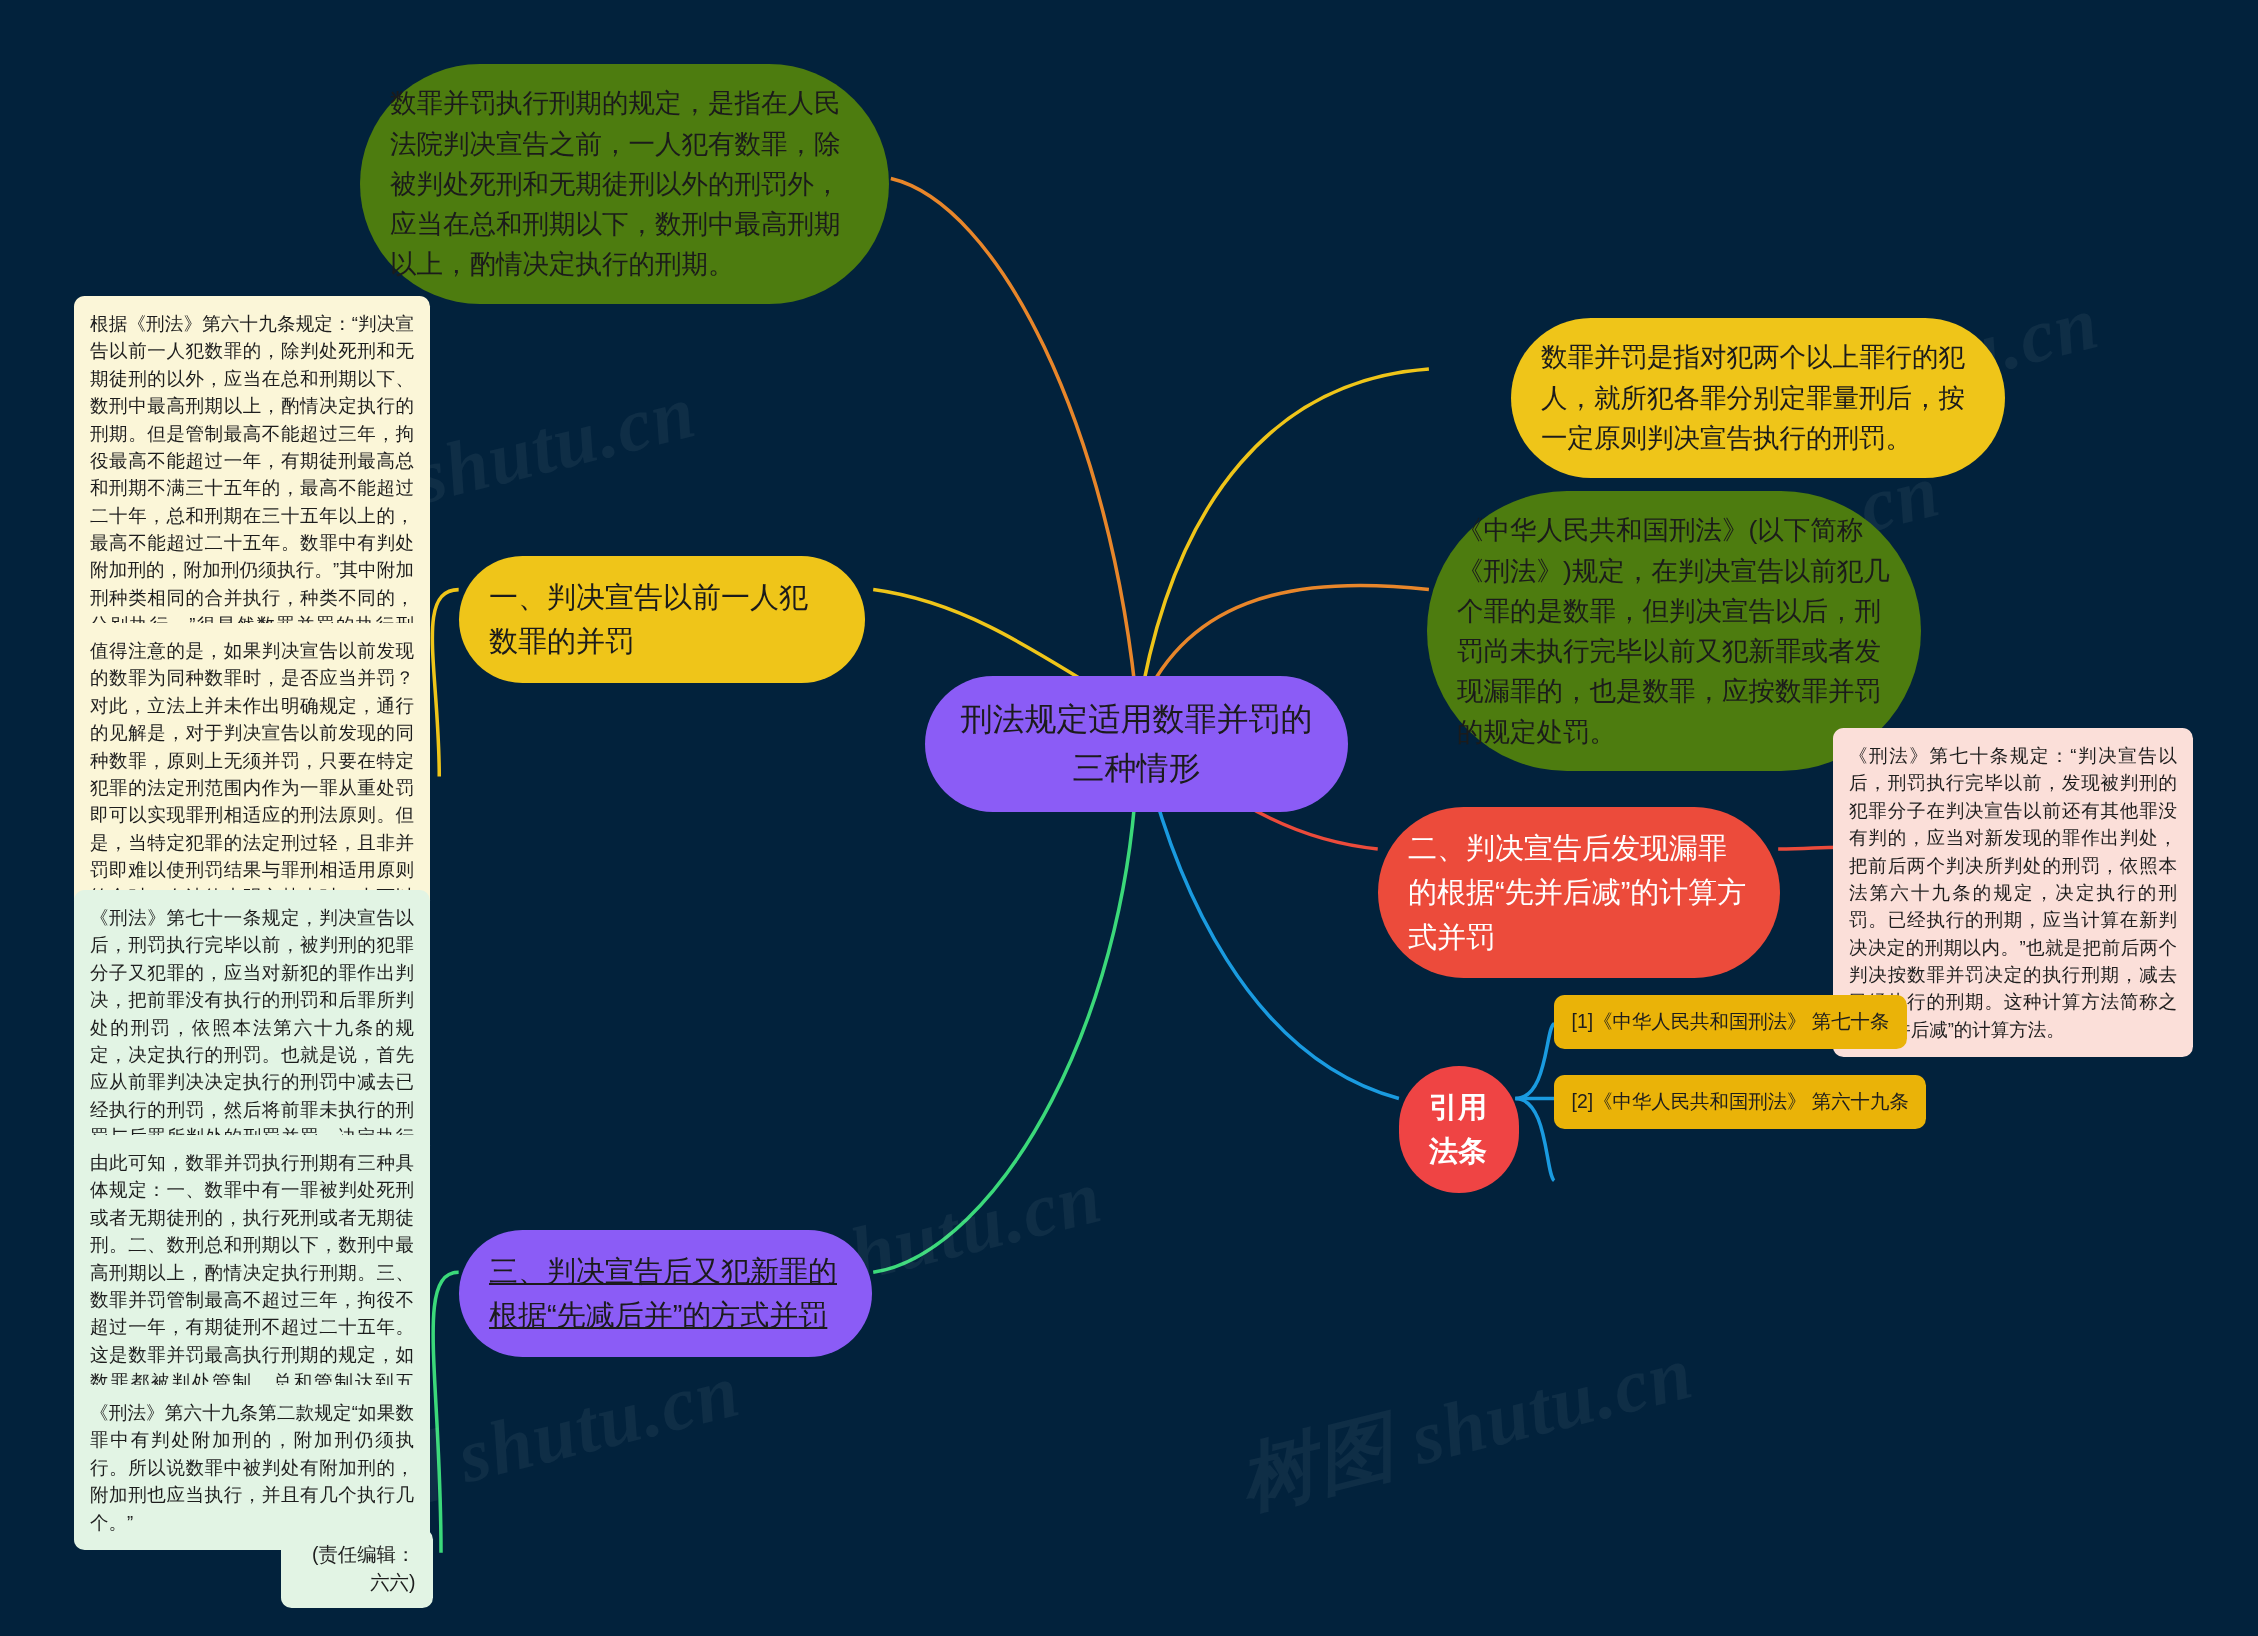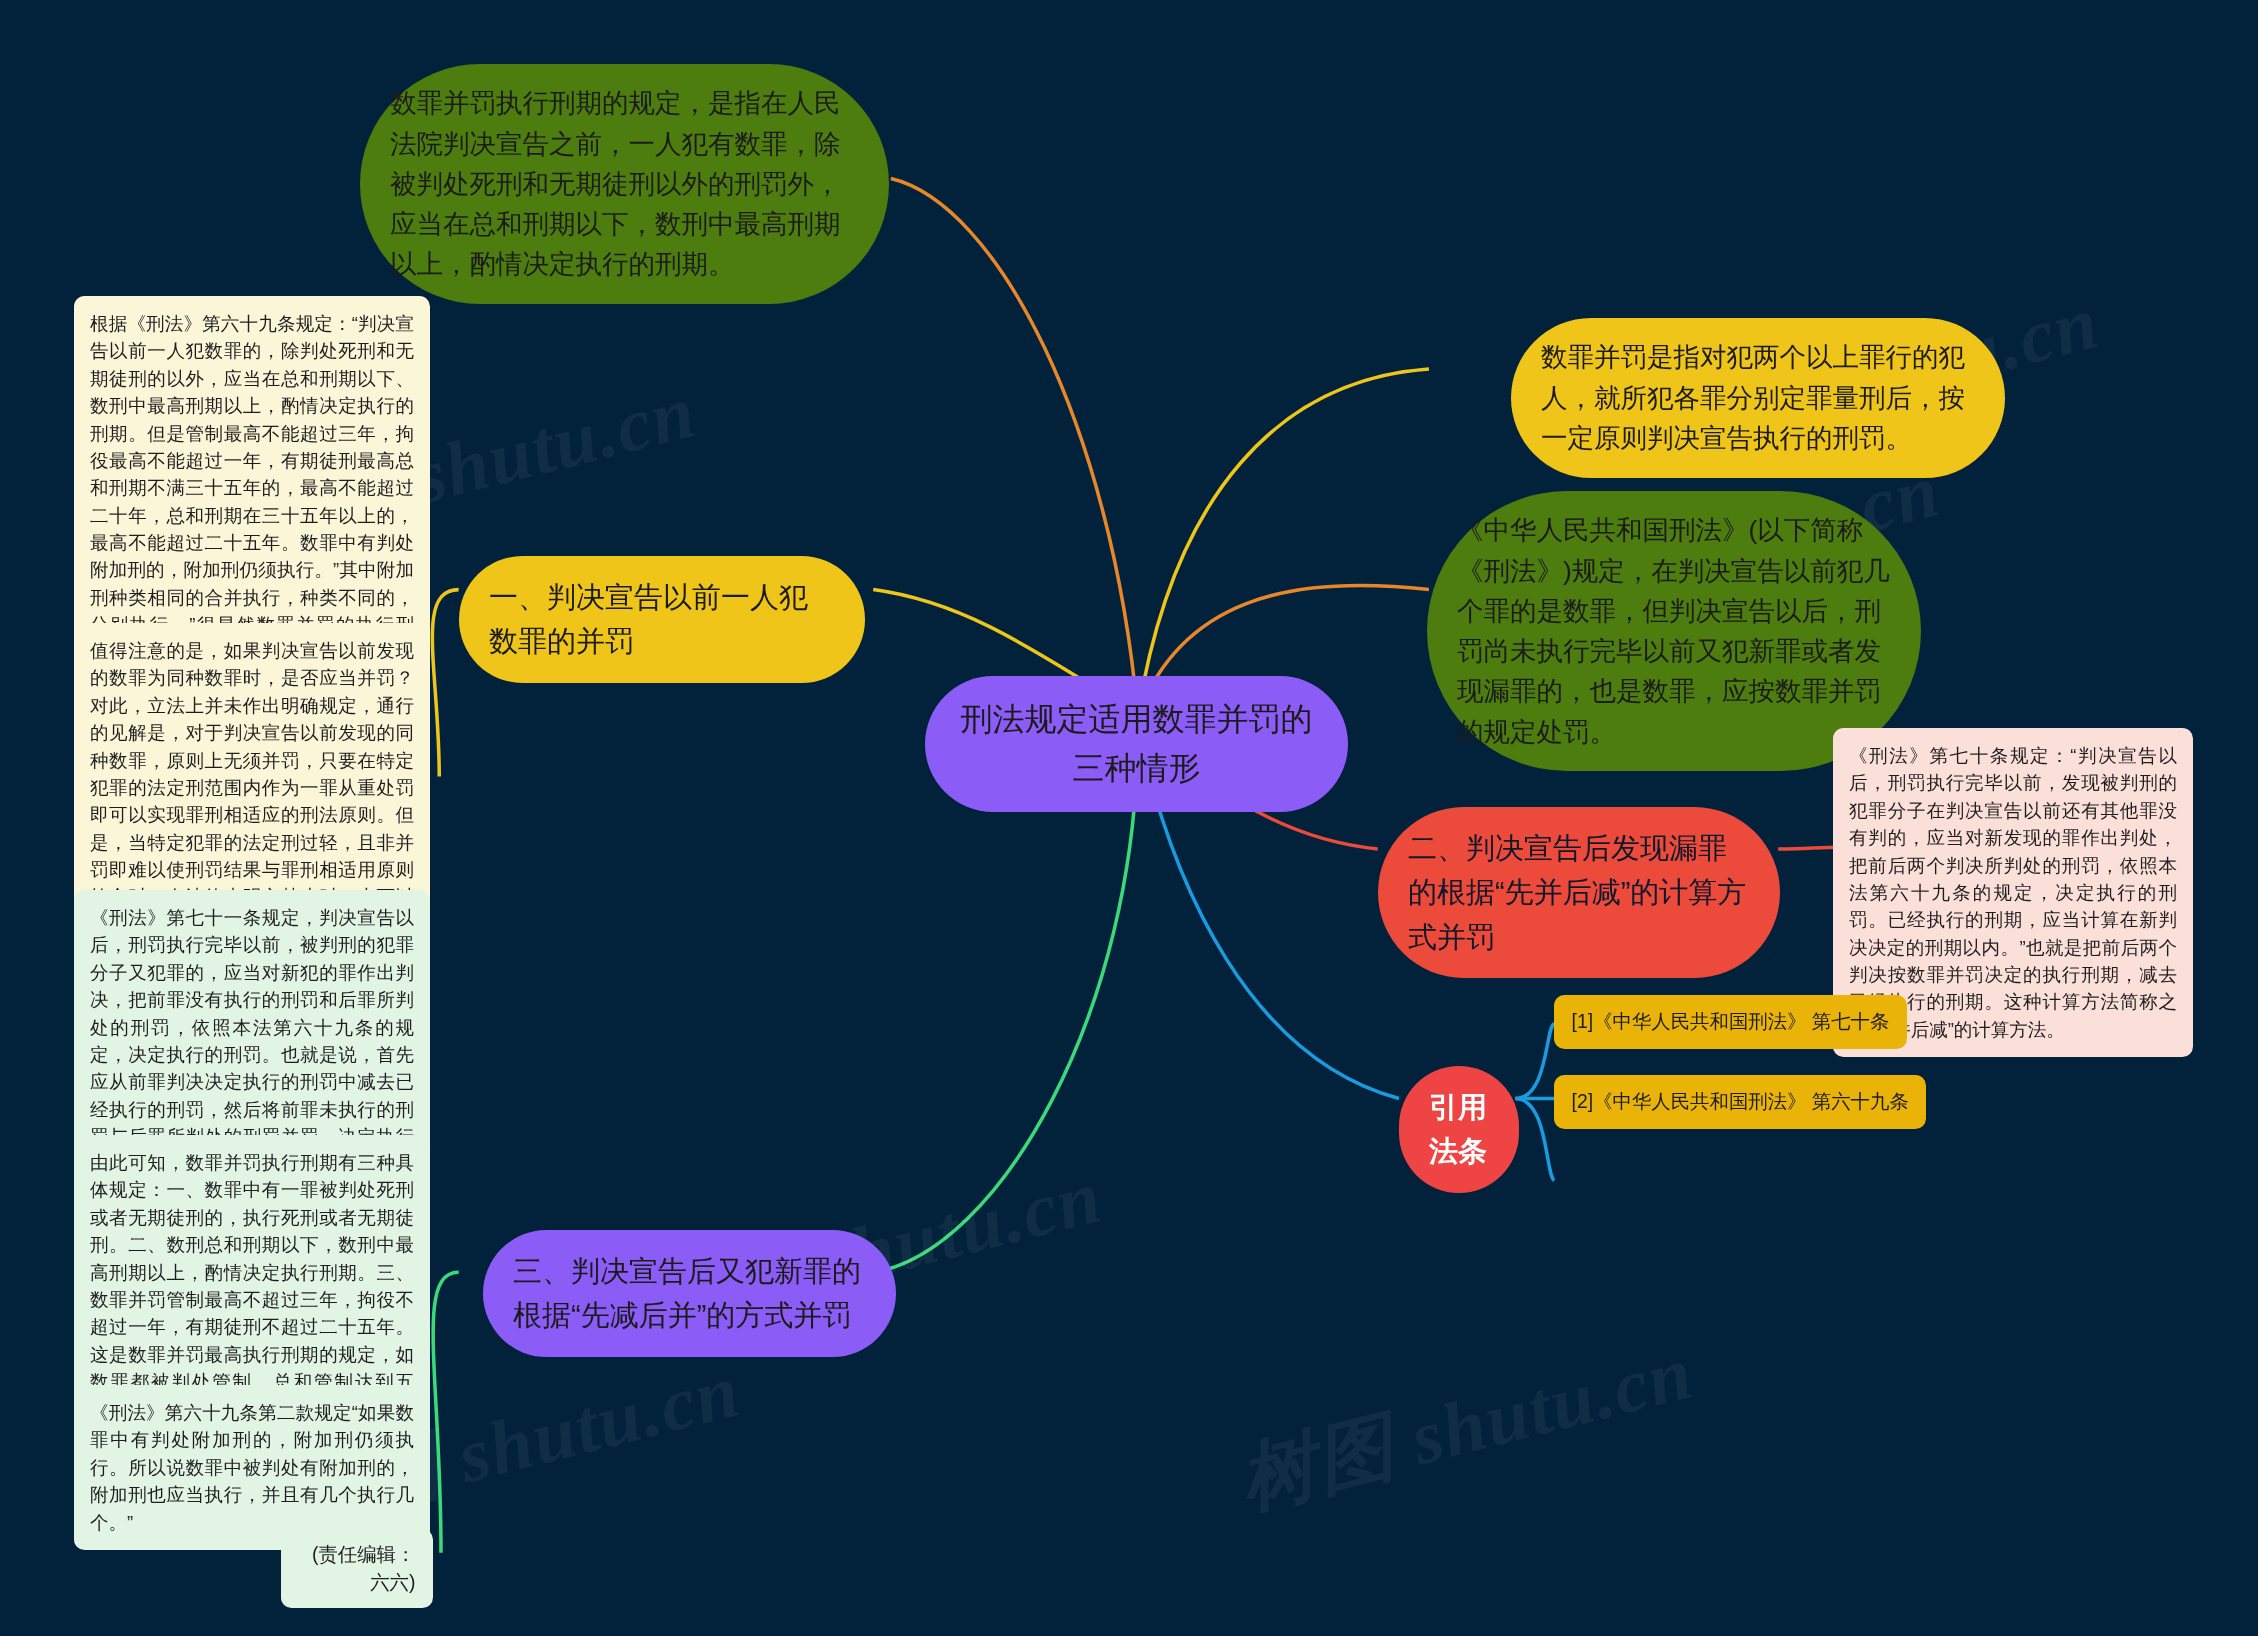--- a/index.html
+++ b/index.html
@@ -51,21 +51,21 @@
     align-items: center;
   }
   .pill.center {
     justify-content: center;
     text-align: center;
     font-size: 32px;
   }
   .pill.orange  { background: #4d7c0f; }
   .pill.yellow  { background: #efc519; }
   .pill.green   { background: #8b5cf6; }
-  .pill.red     { background: #ec4b3b; color: #0f172a; }
+  .pill.red     { background: #ec4b3b; color: #ffffff; }
   .pill.blue    { background: #ef4444; color: #ffffff; font-weight: bold; }
   .pill.label   { font-size: 29px; }
 
   
   .card {
     border-radius: 10.6px;
     padding: 14px 16px;
     font-size: 18.5px;
     line-height: 1.48;
     color: #1d1d1d;
@@ -124,21 +124,21 @@
 
   <div class="node pill orange" style="left:1427px; top:491px; width:494px; min-height:198px;">《中华人民共和国刑法》(以下简称《刑法》)规定，在判决宣告以前犯几个罪的是数罪，但判决宣告以后，刑罚尚未执行完毕以前又犯新罪或者发现漏罪的，也是数罪，应按数罪并罚的规定处罚。</div>
 
   <div class="node pill center green" style="left:925px; top:676px; width:423px; min-height:102px;">刑法规定适用数罪并罚的
 三种情形</div>
 
   <div class="node pill yellow label" style="left:459px; top:556px; width:406px; min-height:71px;">一、判决宣告以前一人犯数罪的并罚</div>
 
   <div class="node pill red label" style="left:1378px; top:807px; width:402px; min-height:85px;">二、判决宣告后发现漏罪的根据“先并后减”的计算方式并罚</div>
 
-  <div class="node pill green label" style="left:483px; top:1230px; width:413px; min-height:85px;">三、判决宣告后又犯新罪的根据“先减后并”的方式并罚</div>
+  <div class="node pill green label" style="left:459px; top:1230px; width:413px; min-height:85px;text-decoration:underline;">三、判决宣告后又犯新罪的根据“先减后并”的方式并罚</div>
 
   <div class="node pill blue label" style="left:1399px; top:1066px; width:120px; min-height:65px; justify-content:center;">引用法条</div>
 
   <div class="node card cream" style="left:74px; top:296px; width:356px;">根据《刑法》第六十九条规定：“判决宣告以前一人犯数罪的，除判处死刑和无期徒刑的以外，应当在总和刑期以下、数刑中最高刑期以上，酌情决定执行的刑期。但是管制最高不能超过三年，拘役最高不能超过一年，有期徒刑最高总和刑期不满三十五年的，最高不能超过二十年，总和刑期在三十五年以上的，最高不能超过二十五年。数罪中有判处附加刑的，附加刑仍须执行。”其中附加刑种类相同的合并执行，种类不同的，分别执行。”很显然数罪并罚的执行刑期，管制最高不超过三年、拘役不超过一年、有期徒刑最高不超过二十五年。</div>
 
   <div class="node card cream" style="left:74px; top:623px; width:356px;">值得注意的是，如果判决宣告以前发现的数罪为同种数罪时，是否应当并罚？对此，立法上并未作出明确规定，通行的见解是，对于判决宣告以前发现的同种数罪，原则上无须并罚，只要在特定犯罪的法定刑范围内作为一罪从重处罚即可以实现罪刑相适应的刑法原则。但是，当特定犯罪的法定刑过轻，且非并罚即难以使刑罚结果与罪刑相适用原则符合时，在法律未明文禁止时，也可以有限制地对同种数罪实行并罚。</div>
 
   <div class="node card mint" style="left:74px; top:890px; width:356px;">《刑法》第七十一条规定，判决宣告以后，刑罚执行完毕以前，被判刑的犯罪分子又犯罪的，应当对新犯的罪作出判决，把前罪没有执行的刑罚和后罪所判处的刑罚，依照本法第六十九条的规定，决定执行的刑罚。也就是说，首先应从前罪判决决定执行的刑罚中减去已经执行的刑罚，然后将前罪未执行的刑罚与后罪所判处的刑罚并罚，决定执行的刑罚。此种计算刑期的方法称为“先减后并”。</div>
 
   <div class="node card mint" style="left:74px; top:1135px; width:356px;">由此可知，数罪并罚执行刑期有三种具体规定：一、数罪中有一罪被判处死刑或者无期徒刑的，执行死刑或者无期徒刑。二、数刑总和刑期以下，数刑中最高刑期以上，酌情决定执行刑期。三、数罪并罚管制最高不超过三年，拘役不超过一年，有期徒刑不超过二十五年。这是数罪并罚最高执行刑期的规定，如数罪都被判处管制，总和管制达到五年，但最高执行刑期不超过三年，也就是说最高执行三年管制。</div>

